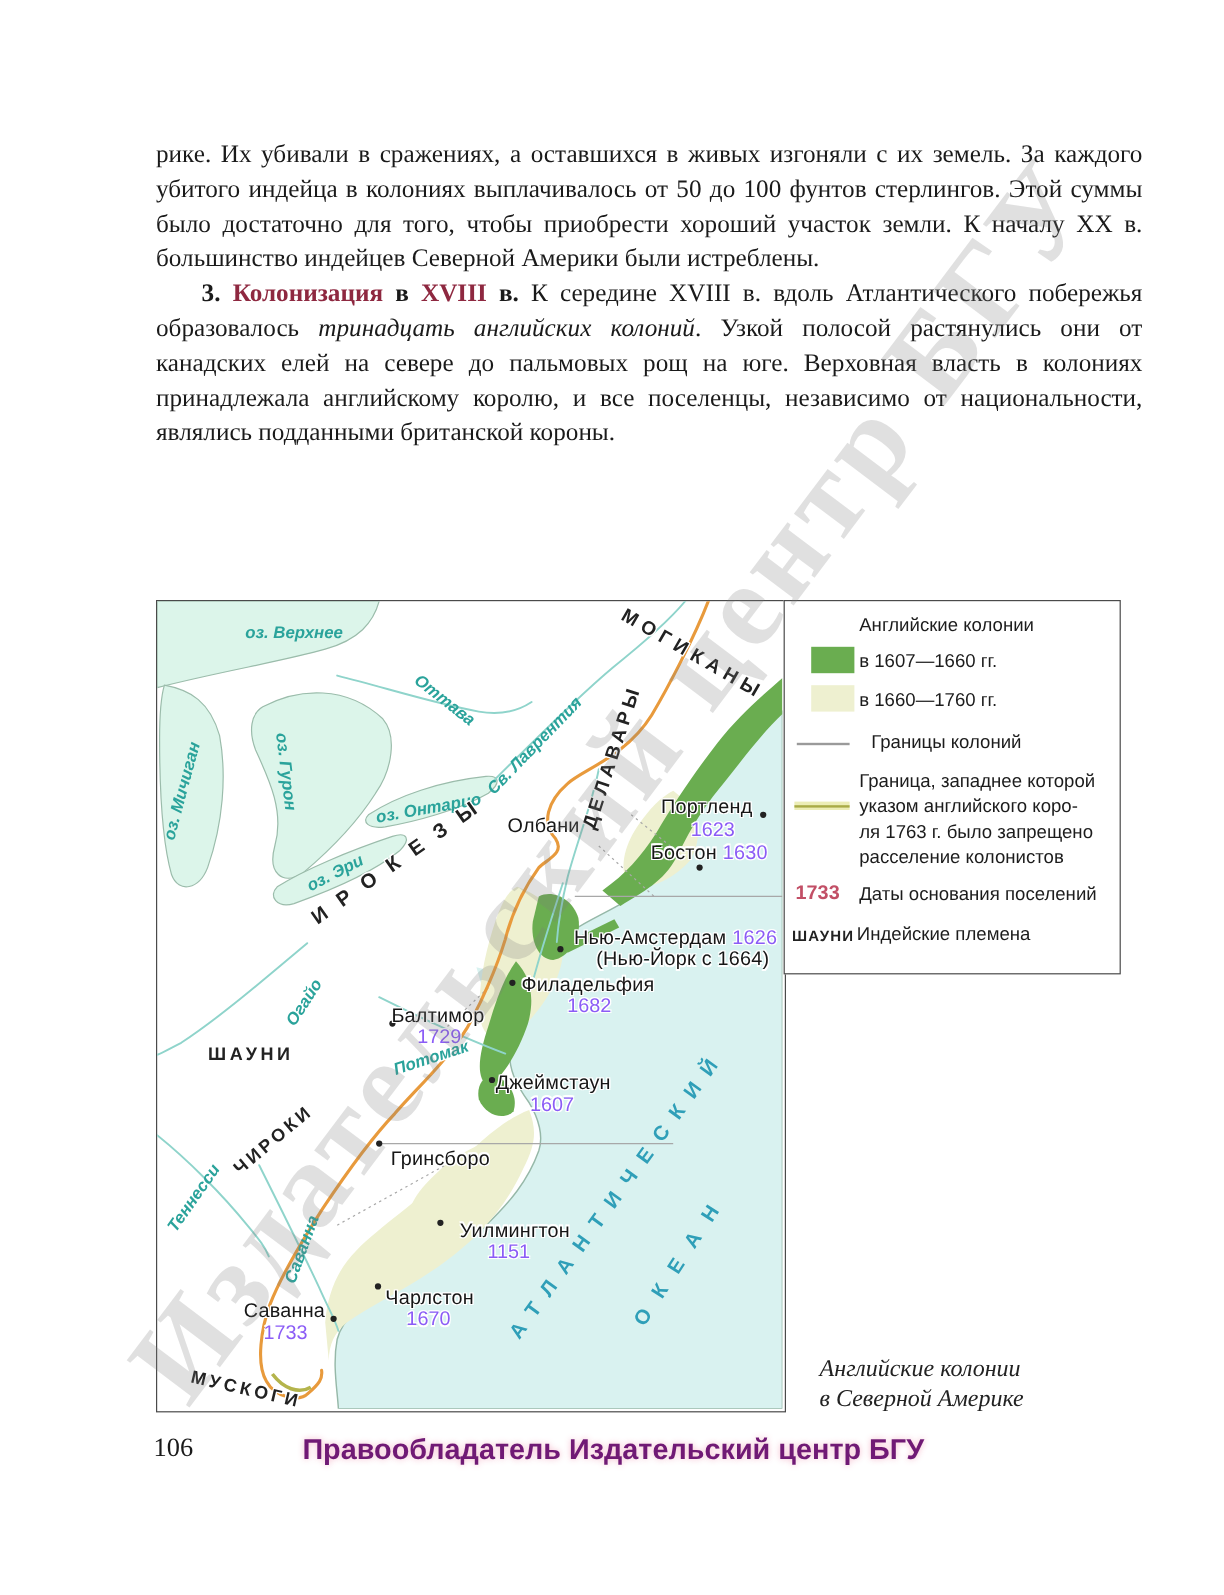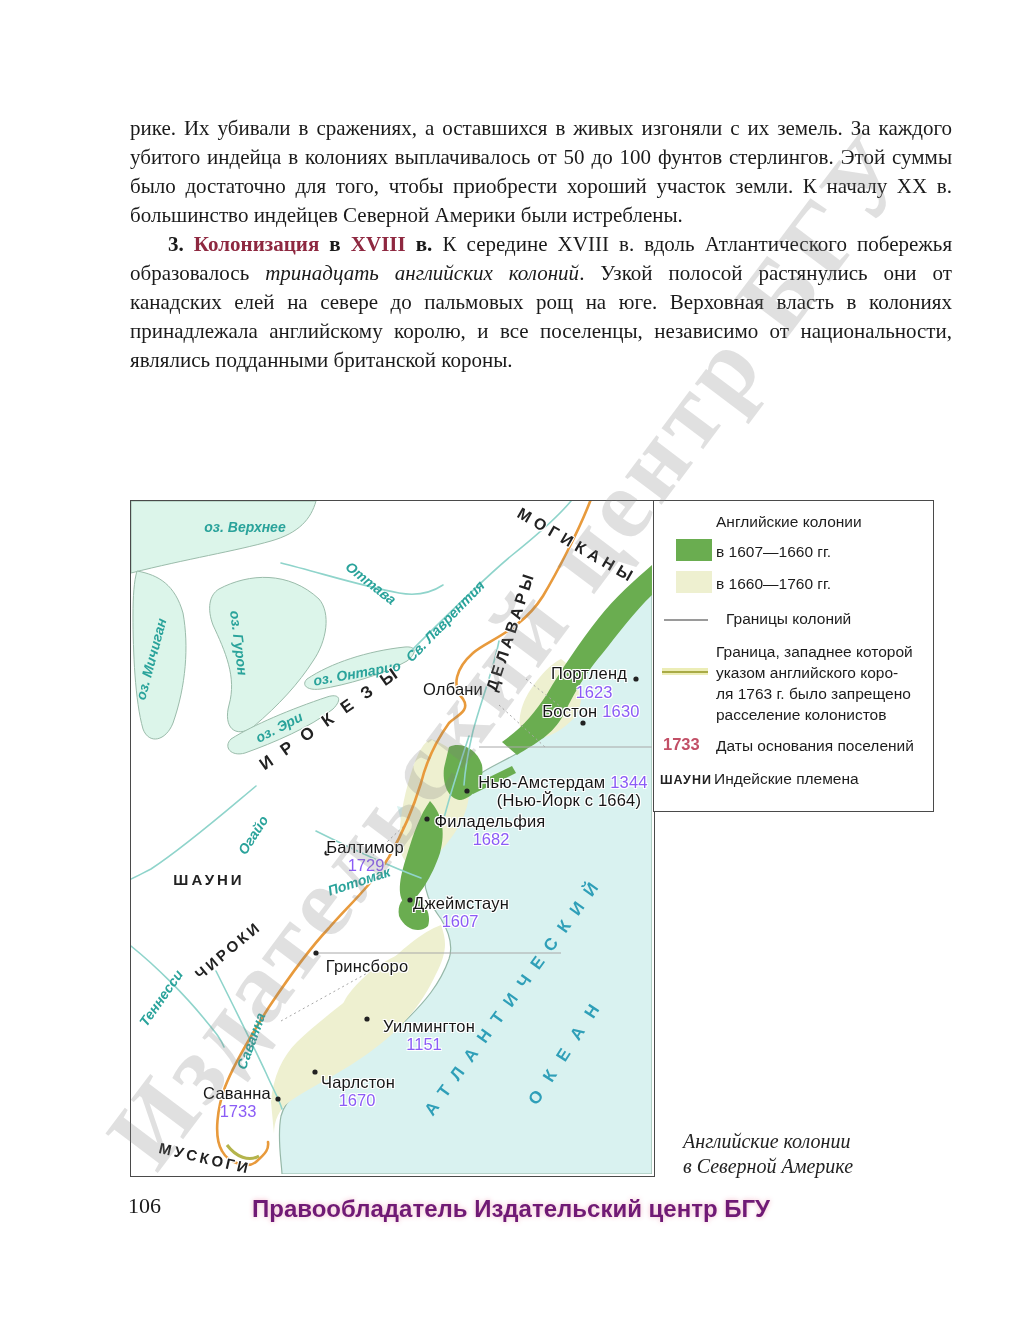--- a/index.html
+++ b/index.html
@@ -140,21 +140,21 @@
     <div class="maplbl tlbl halo" style="left:380px;top:130px;transform:translate(-50%,-50%) rotate(-72deg);letter-spacing:4px;font-size:16px;">ДЕЛАВАРЫ</div>
     <div class="maplbl tlbl halo" style="left:203px;top:215px;transform:translate(-50%,-50%) rotate(-35deg);letter-spacing:13px;font-size:17px;">ИРОКЕЗЫ</div>
     <div class="maplbl tlbl halo" style="left:78px;top:378px;">ШАУНИ</div>
     <div class="maplbl tlbl halo" style="left:97px;top:449px;transform:translate(-50%,-50%) rotate(-40deg);">ЧИРОКИ</div>
     <div class="maplbl tlbl halo" style="left:74px;top:657px;transform:translate(-50%,-50%) rotate(13deg);">МУСКОГИ</div>
 
     <div class="maplbl city halo" style="left:322px;top:188px;">Олбани</div>
     <div class="maplbl city halo" style="left:458px;top:172px;">Портленд</div>
     <div class="maplbl cdate halo" style="left:463px;top:191px;">1623</div>
     <div class="maplbl city halo" style="left:460px;top:210px;"><span>Бостон</span> <span class="cdate">1630</span></div>
-    <div class="maplbl city halo" style="left:432px;top:281px;"><span>Нью-Амстердам</span> <span class="cdate">1344</span></div>
+    <div class="maplbl city halo" style="left:432px;top:281px;"><span>Нью-Амстердам</span> <span class="cdate">1626</span></div>
     <div class="maplbl city halo" style="left:430px;top:299px;padding-left:16px;">(Нью-Йорк с 1664)</div>
     <div class="maplbl city halo" style="left:359px;top:320px;">Филадельфия</div>
     <div class="maplbl cdate halo" style="left:360px;top:338px;">1682</div>
     <div class="maplbl city halo" style="left:234px;top:346px;">Балтимор</div>
     <div class="maplbl cdate halo" style="left:235px;top:364px;">1729</div>
     <div class="maplbl city halo" style="left:330px;top:402px;">Джеймстаун</div>
     <div class="maplbl cdate halo" style="left:329px;top:420px;">1607</div>
     <div class="maplbl city halo" style="left:236px;top:465px;">Гринсборо</div>
     <div class="maplbl city halo" style="left:298px;top:525px;">Уилмингтон</div>
     <div class="maplbl cdate halo" style="left:293px;top:543px;">1151</div>

